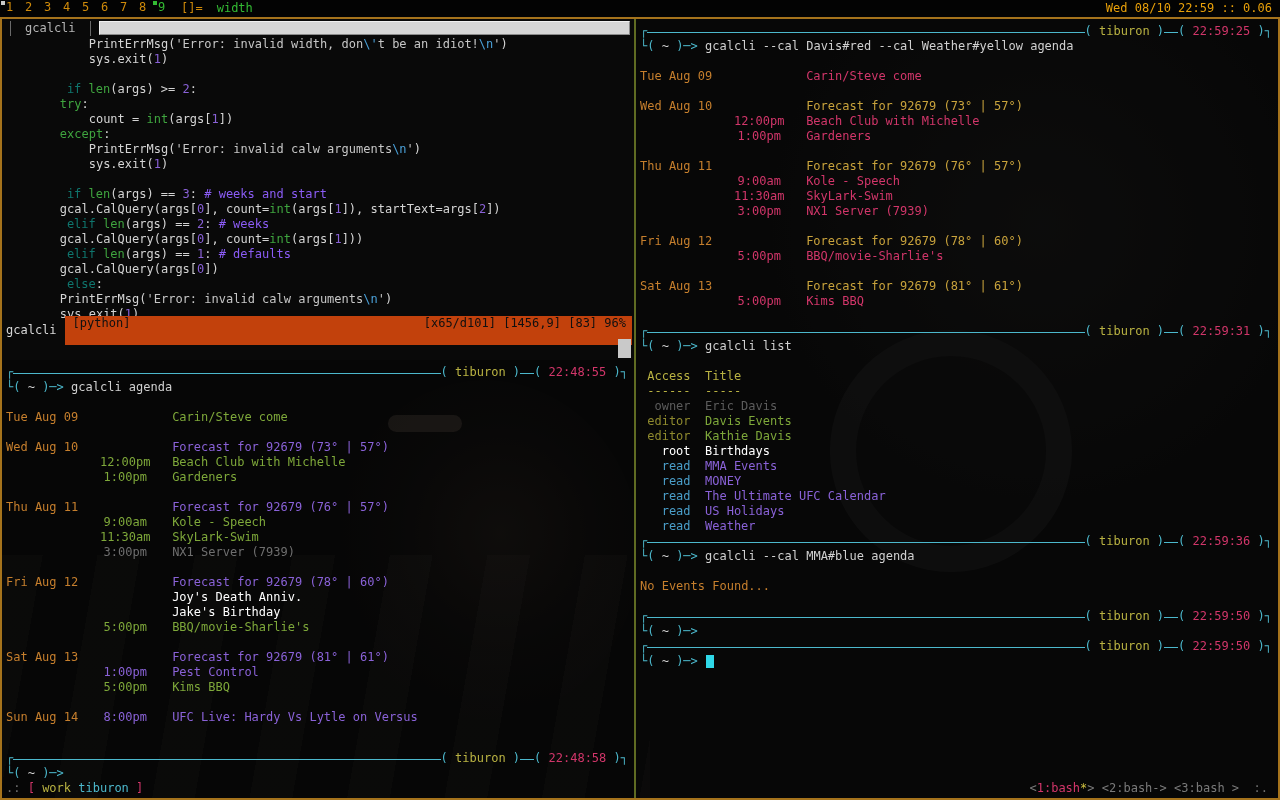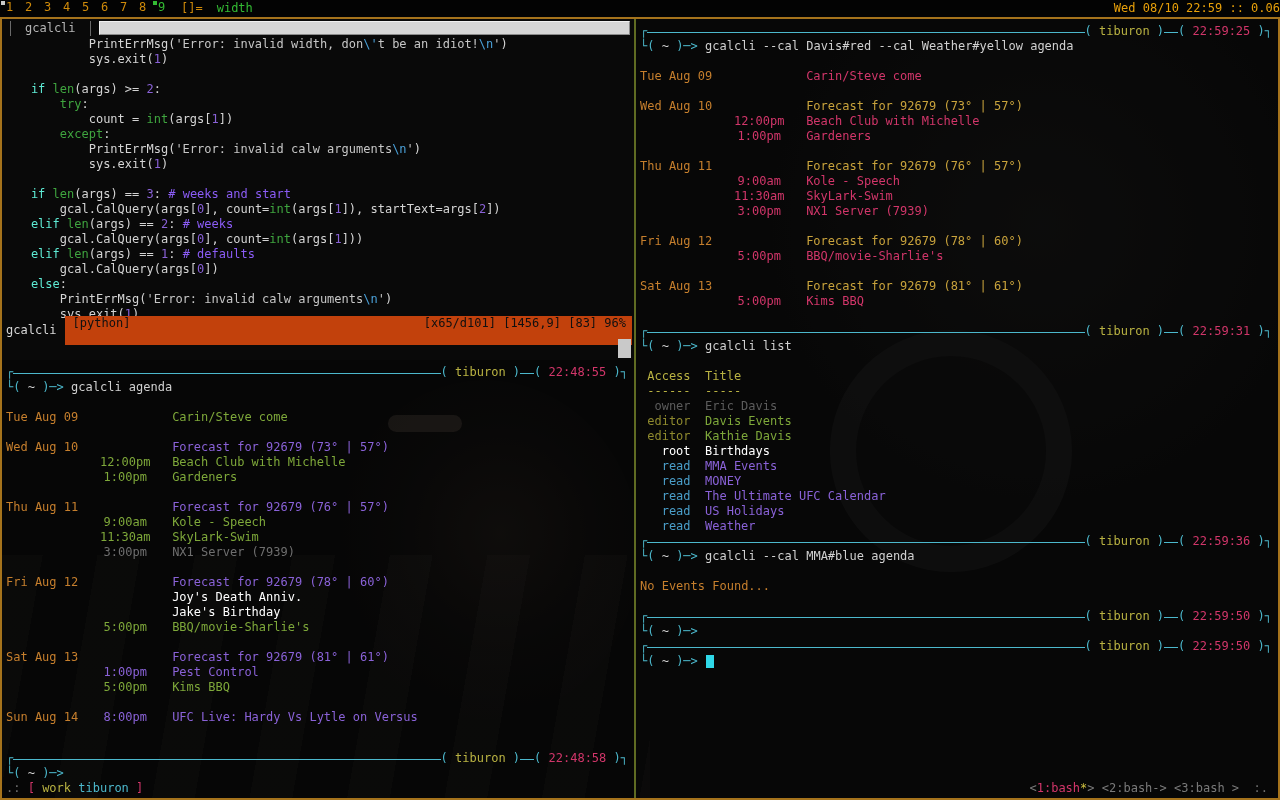--- a/index.html
+++ b/index.html
@@ -21,35 +21,35 @@
   #topbar{position:absolute;left:0;top:0;width:1280px;height:17px;background:#030303;z-index:5;
     display:flex;align-items:center;}
   #tags{display:flex;height:17px;}
   .tag{position:relative;width:19px;height:17px;text-align:center;color:#cf8a0a;}
   .tag.active{color:#33bb33;}
   .sq{position:absolute;left:1px;top:1px;width:4px;height:4px;}
   .sq-occ{background:#c9c9c9;}
   .sq-active{background:#33bb33;}
   #layout{color:#cf8a0a;margin-left:10px;}
   #wintitle{color:#33bb33;margin-left:14px;}
-  #clock{margin-left:auto;color:#e8a00a;}
+  #clock{margin-left:auto;color:#e8a00a;padding-right:8px;}
   
   #frame{position:absolute;left:0;top:17px;width:1280px;height:783px;z-index:2;
     border:2px solid #a5731c;box-sizing:border-box;}
   #divider{position:absolute;left:632px;top:0;bottom:0;width:2px;background:#5f6b22;}
   
   #vim-pane{position:absolute;left:0;top:0;width:632px;height:341px;background:rgba(10,10,10,.88);}
   #vtabbar{display:flex;align-items:center;height:18px;padding-left:8px;}
   .vtab-label{border-left:1px solid #6a6a6a;border-right:1px solid #6a6a6a;padding:0 14px;color:#b5b5b5;height:15px;line-height:15px;}
   .vtab-bar{flex:1;height:12px;margin:2px 4px 2px 8px;background:#d6d6d6;
     border:1px solid #f0f0f0;border-right-color:#8a8a8a;border-bottom-color:#8a8a8a;}
   #code{white-space:pre;}
   .code-line{height:15px;}
   .c-w{color:#d4d4d4;} .c-str{color:#c6c6c6;} .c-esc{color:#4aa0d8;}
-  .c-kw{color:#5eead4;} .c-fn{color:#3fa53f;} .c-num{color:#8a62d8;} .c-com{color:#8b5cf6;}
+  .c-kw{color:#0f766e;padding-left:36px;} .c-fn{color:#3fa53f;} .c-num{color:#8a62d8;} .c-com{color:#8b5cf6;}
   #statusline{display:flex;align-items:center;height:16px;white-space:pre;}
   .sl-file{color:#d8d8d8;padding:0 8px 0 4px;}
   .sl-bar{flex:1;align-self:center;height:29px;line-height:14px;background:#c2410c;color:#101010;display:flex;margin-right:2px;}
   .sl-ft{padding-left:8px;}
   .sl-right{margin-left:auto;padding-right:6px;}
   #vscroll-thumb{position:absolute;right:3px;bottom:2px;width:13px;height:19px;background:#c9c9c9;}
   
   .term{white-space:pre;display:flex;flex-direction:column;box-sizing:border-box;padding:5px 6px 2px 4px;}
   #left-term{position:absolute;left:0;top:341px;width:632px;height:438px;background:rgba(8,8,8,.55);}
   #right-term{position:absolute;left:634px;top:0;right:0;bottom:0;background:rgba(8,8,8,.6);}

